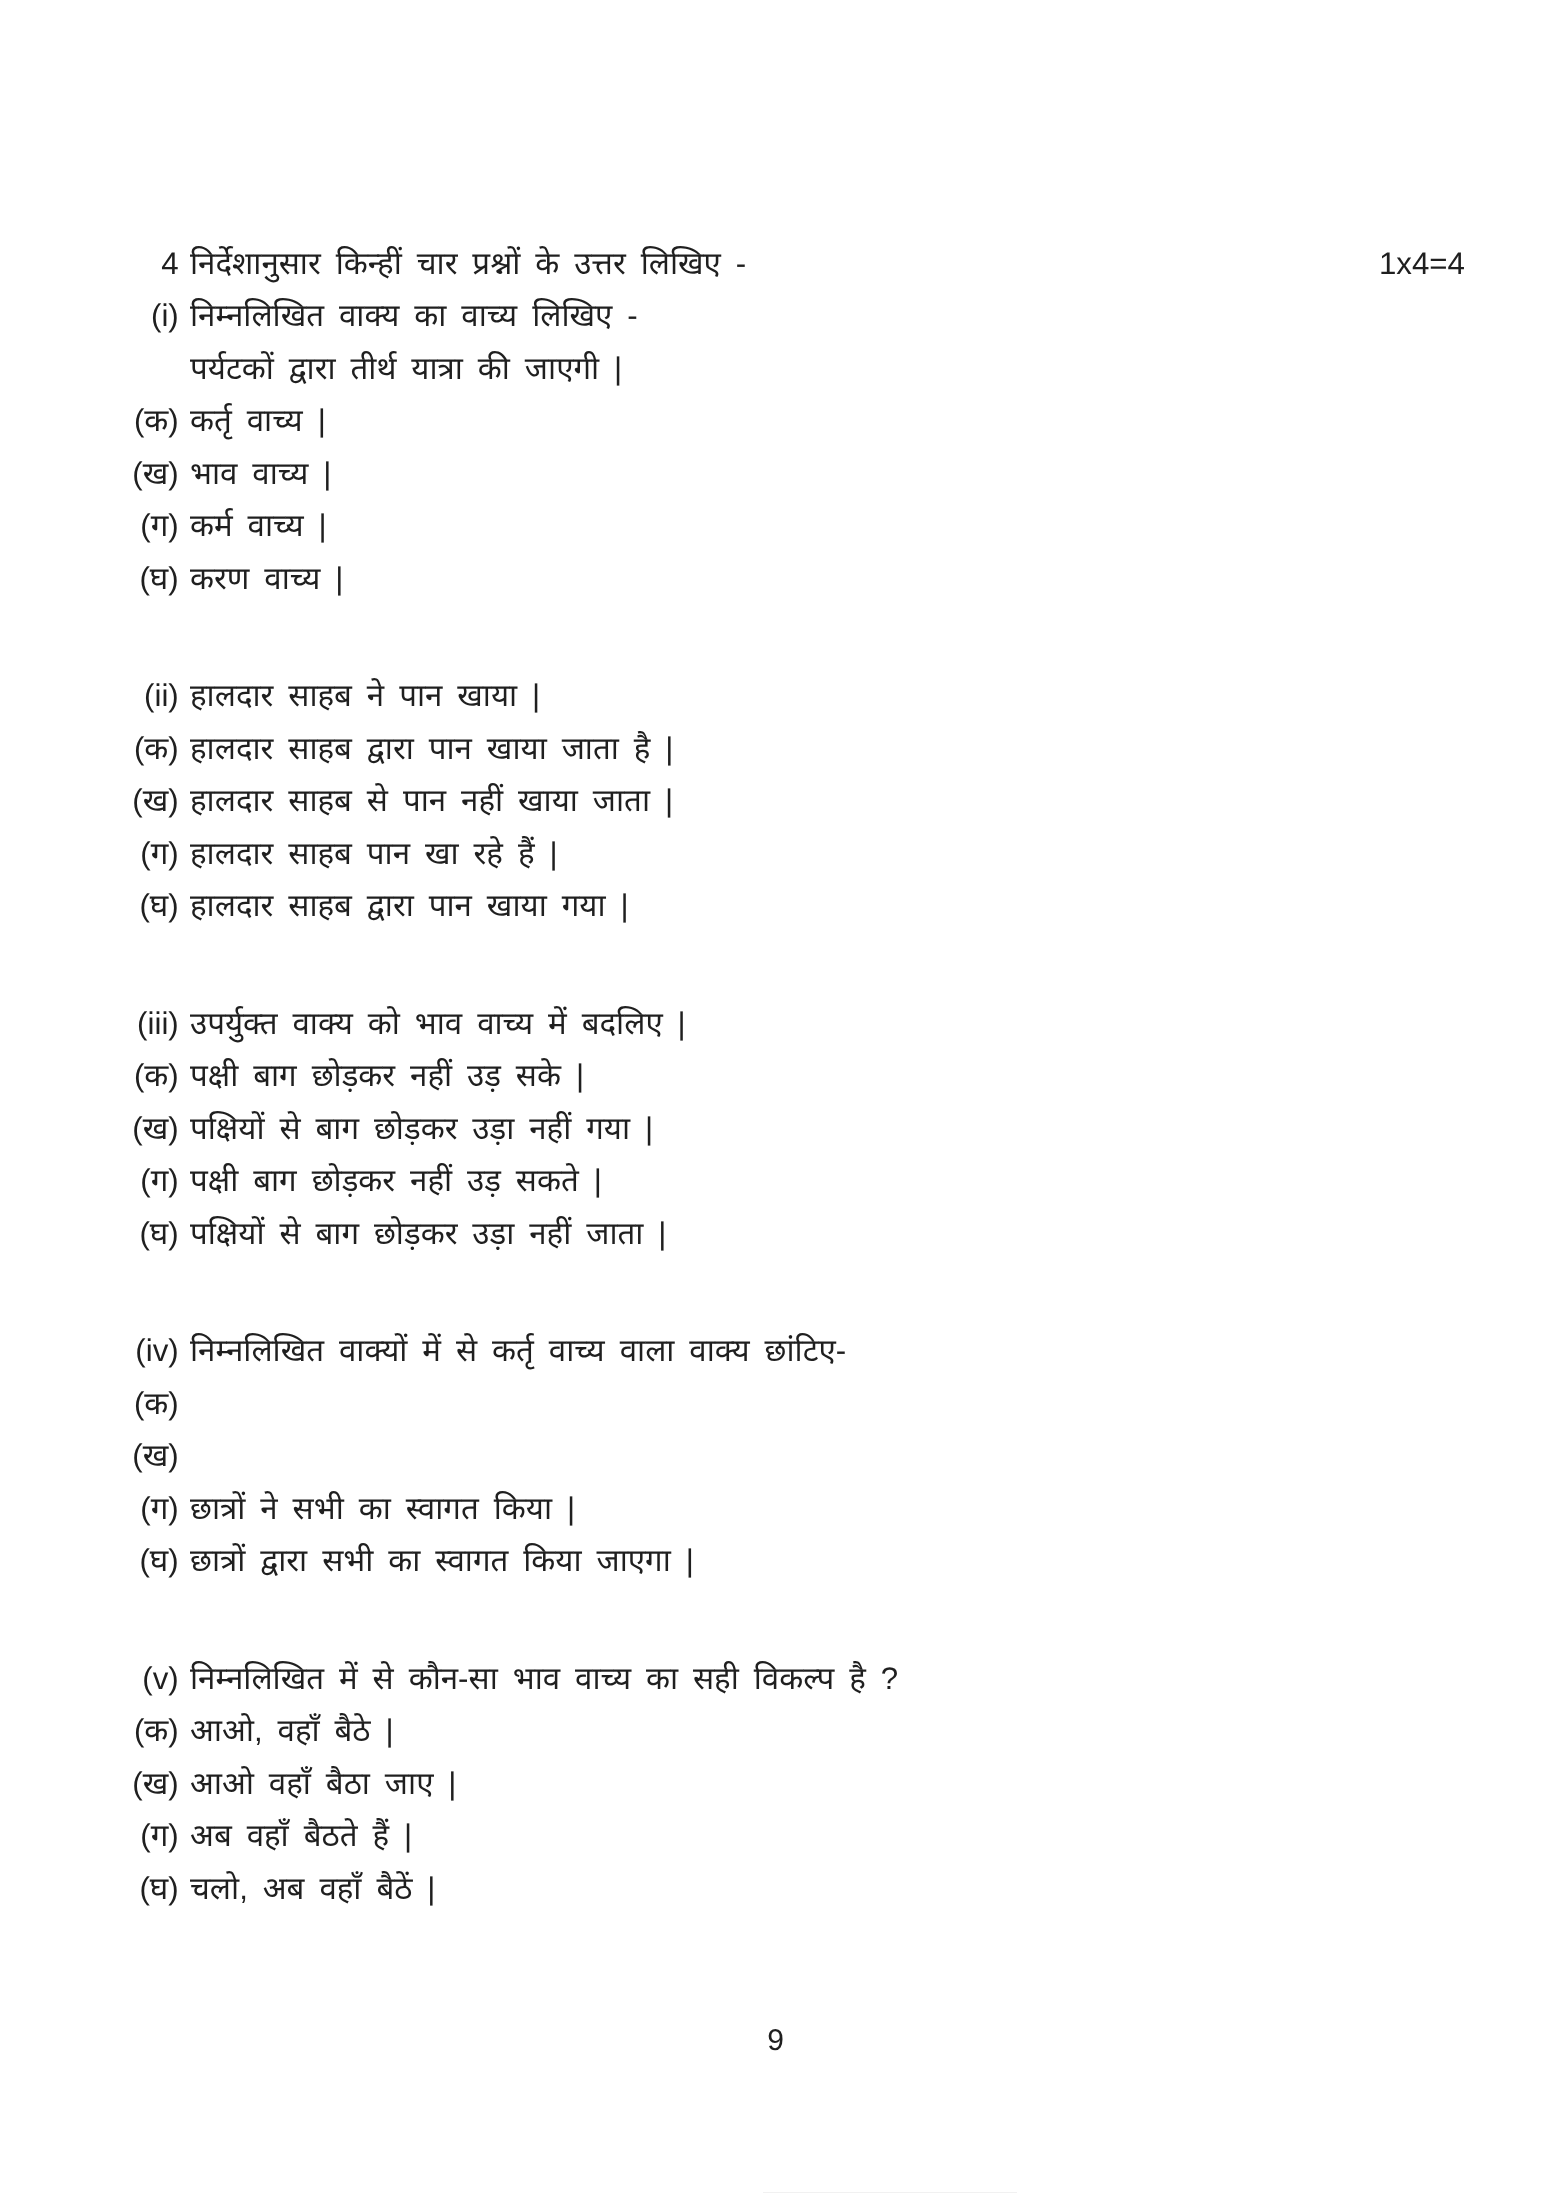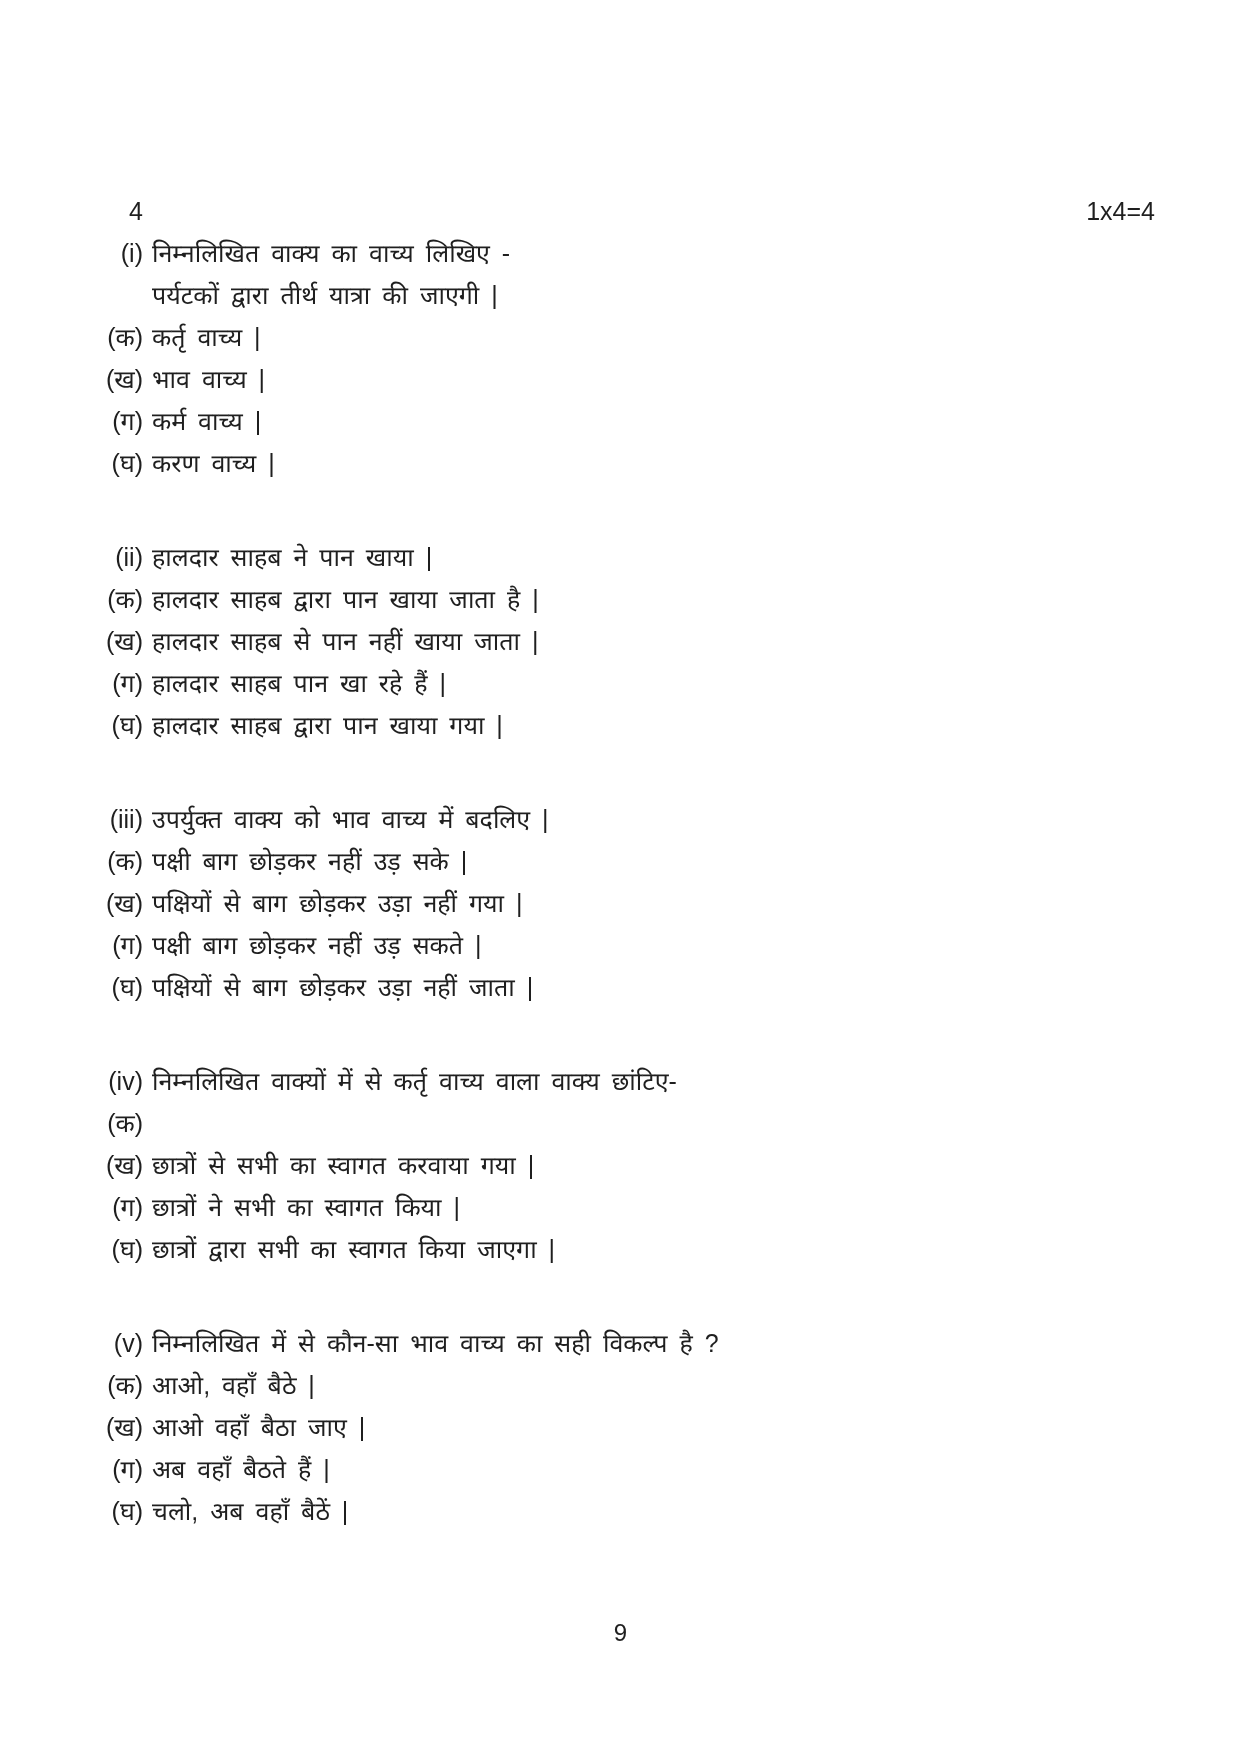--- a/index.html
+++ b/index.html
@@ -30,21 +30,21 @@
   .label {
     width: 55px;
     flex-shrink: 0;
     text-align: right;
     white-space: nowrap;
   }
   .text { margin-left: 9px; }
   .header-row { position: relative; }
   .marks {
     position: absolute;
-    right: 17px;
+    right: 0;
     top: 0;
     line-height: 42px;
     word-spacing: 0;
   }
   .group { margin-top: 52px; }
   .group-first { margin-top: 0; }
   .page-number {
     position: absolute;
     left: 0;
     right: 0;
@@ -55,20 +55,21 @@
   }
 </style>
 </head>
 <body>
 
 <div class="page">
   <div class="content">
 
     <div class="row header-row">
       <div class="label">4</div>
+      <div class="text">निर्देशानुसार किन्हीं चार प्रश्नों के उत्तर लिखिए -</div>
       <div class="marks">1x4=4</div>
     </div>
 
     <div class="group group-first">
       <div class="row">
         <div class="label">(i)</div>
         <div class="text">
           <div>निम्नलिखित वाक्य का वाच्य लिखिए -</div>
           <div>पर्यटकों द्वारा तीर्थ यात्रा की जाएगी |</div>
         </div>
@@ -146,21 +147,20 @@
         <div class="label">(iv)</div>
         <div class="text">
           <div>निम्नलिखित वाक्यों में से कर्तृ वाच्य वाला वाक्य छांटिए-</div>
         </div>
       </div>
       <div class="row">
         <div class="label">(क)</div>
       </div>
       <div class="row">
         <div class="label">(ख)</div>
-        <div class="text">छात्रों से सभी का स्वागत करवाया गया |</div>
       </div>
       <div class="row">
         <div class="label">(ग)</div>
         <div class="text">छात्रों ने सभी का स्वागत किया |</div>
       </div>
       <div class="row">
         <div class="label">(घ)</div>
         <div class="text">छात्रों द्वारा सभी का स्वागत किया जाएगा |</div>
       </div>
     </div>

